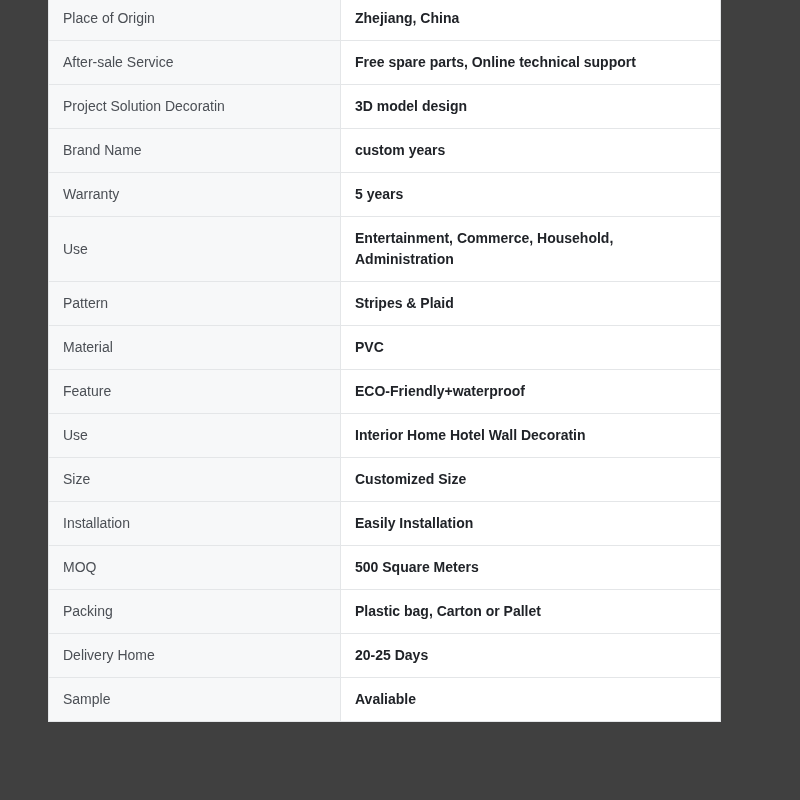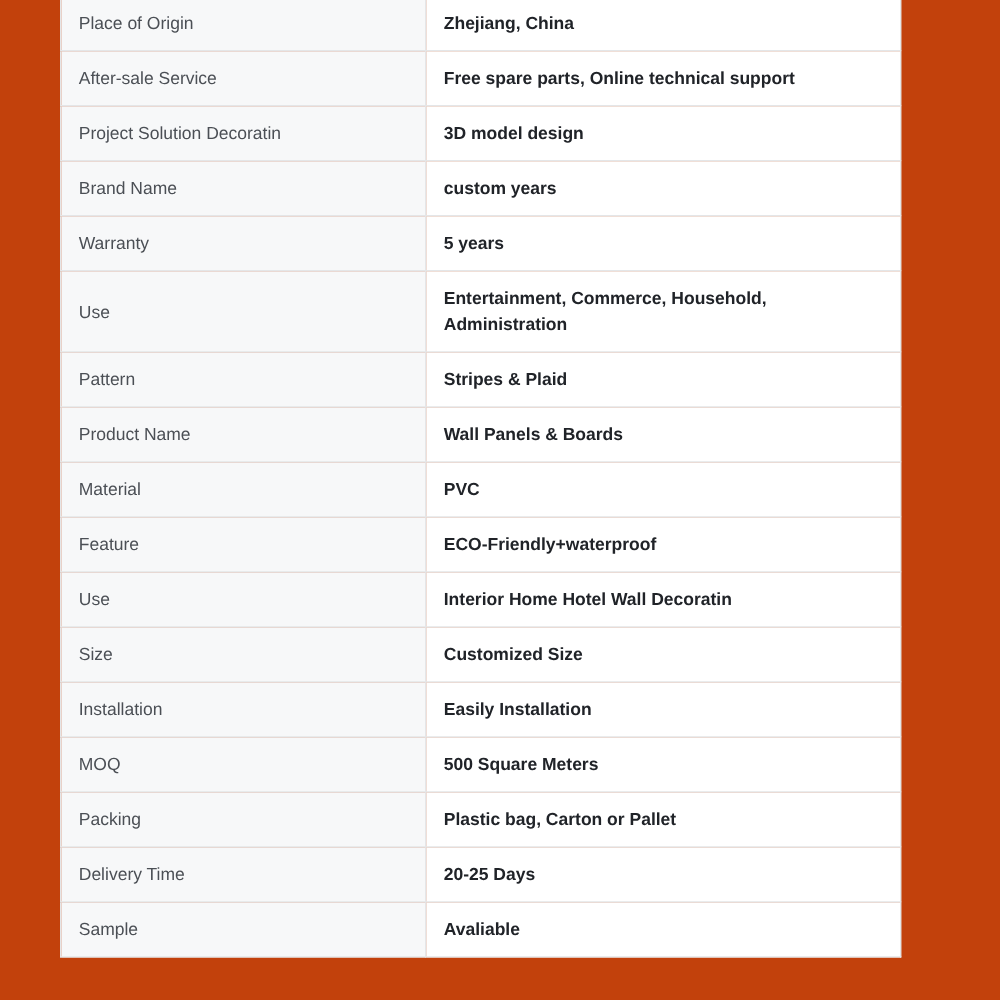--- a/index.html
+++ b/index.html
@@ -7,21 +7,21 @@
     width: 800px;
     height: 800px;
     background: #ffffff;
     overflow: hidden;
     font-family: "Liberation Sans", sans-serif;
   }
   .page {
     position: relative;
     width: 800px;
     height: 800px;
-    background: #c2410c;
+    background: #404040;
   }
   .spec-table-wrap {
     position: absolute;
     left: 48px;
     top: -4px;
   }
   table.spec-table {
     border-collapse: collapse;
     table-layout: fixed;
     width: 672px;
@@ -83,24 +83,20 @@
         </tr>
         <tr>
           <td class="spec-label">Use</td>
           <td class="spec-value">Entertainment, Commerce, Household, Administration</td>
         </tr>
         <tr>
           <td class="spec-label">Pattern</td>
           <td class="spec-value">Stripes &amp; Plaid</td>
         </tr>
         <tr>
-          <td class="spec-label">Product Name</td>
-          <td class="spec-value">Wall Panels &amp; Boards</td>
-        </tr>
-        <tr>
           <td class="spec-label">Material</td>
           <td class="spec-value">PVC</td>
         </tr>
         <tr>
           <td class="spec-label">Feature</td>
           <td class="spec-value">ECO-Friendly+waterproof</td>
         </tr>
         <tr>
           <td class="spec-label">Use</td>
           <td class="spec-value">Interior Home Hotel Wall Decoratin</td>
@@ -115,21 +111,21 @@
         </tr>
         <tr>
           <td class="spec-label">MOQ</td>
           <td class="spec-value">500 Square Meters</td>
         </tr>
         <tr>
           <td class="spec-label">Packing</td>
           <td class="spec-value">Plastic bag, Carton or Pallet</td>
         </tr>
         <tr>
-          <td class="spec-label">Delivery Time</td>
+          <td class="spec-label">Delivery Home</td>
           <td class="spec-value">20-25 Days</td>
         </tr>
         <tr>
           <td class="spec-label">Sample</td>
           <td class="spec-value">Avaliable</td>
         </tr>
       </tbody>
     </table>
   </div>
 </div>

